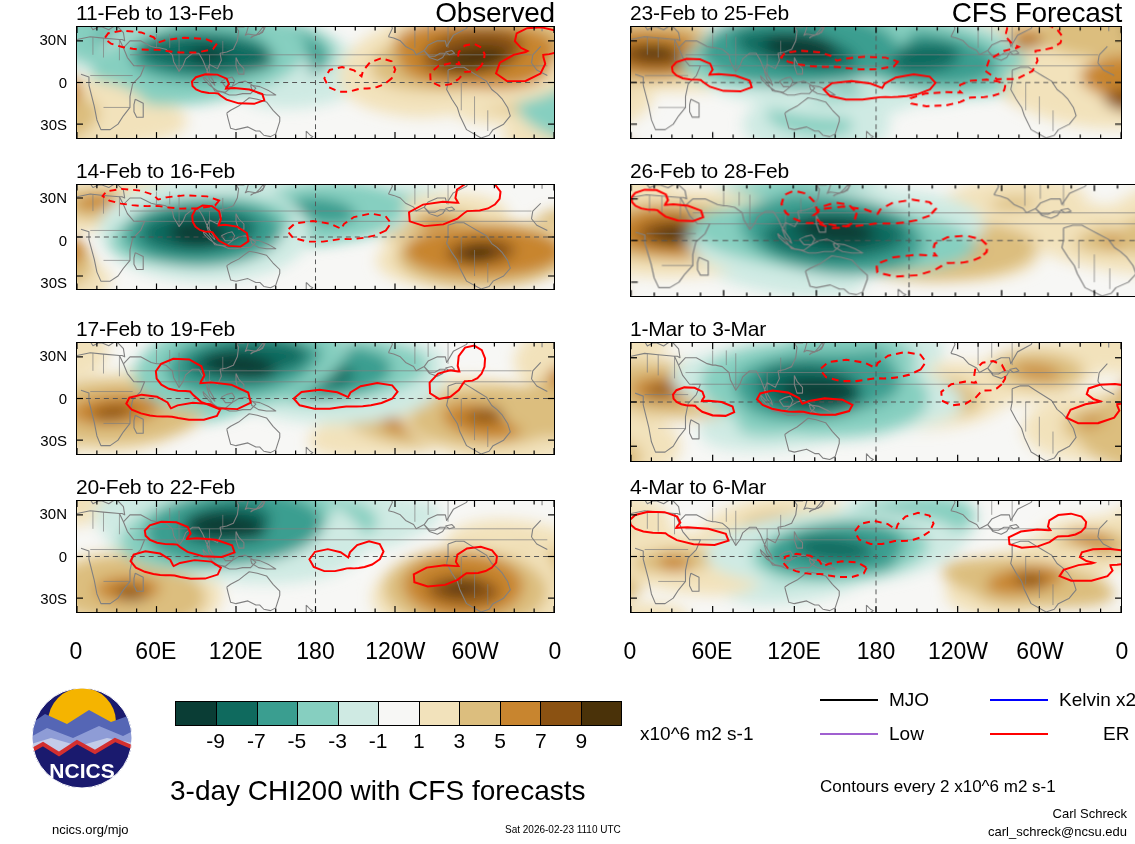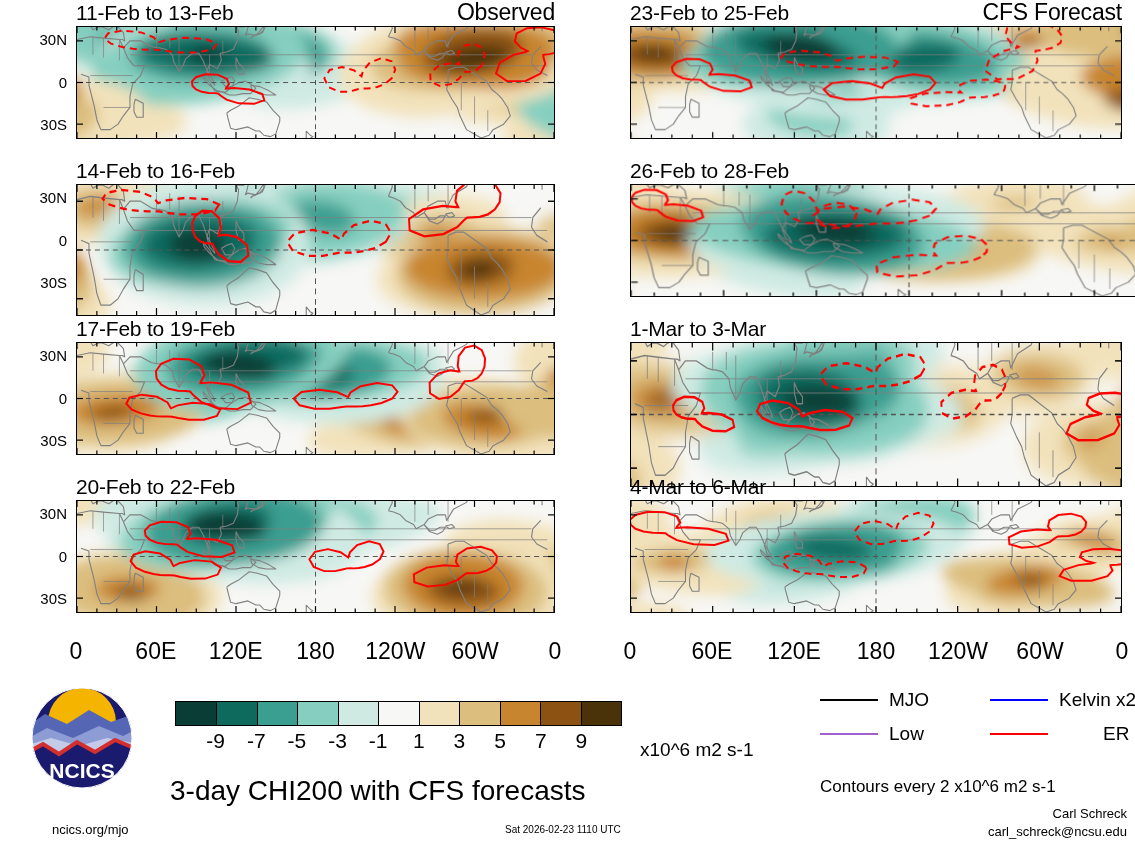--- a/index.html
+++ b/index.html
@@ -23,21 +23,21 @@
     position: absolute;
     top: -24px; left: 0;
     font-size: 21px;
     line-height: 21px;
     white-space: nowrap;
     letter-spacing: -0.2px;
   }
   .panel-corner {
     position: absolute;
     top: -24px; right: 0;
-    font-size: 23px;
+    font-size: 28px;
     line-height: 21px;
     white-space: nowrap;
     letter-spacing: -0.2px;
   }
   .map {
     position: absolute;
     inset: 0;
     border: 1.5px solid #000;
     overflow: hidden;
     background: #ffffff;
@@ -290,21 +290,21 @@
             <line x1="479" y1="56.5" x2="473" y2="56.5"></line>
             <line x1="0" y1="98.875" x2="6" y2="98.875"></line>
             <line x1="479" y1="98.875" x2="473" y2="98.875"></line>
           </g>
         </svg>
       </div>
       <div class="ylab" style="top: 3.125px;">30N</div>
       <div class="ylab" style="top: 45.5px;">0</div>
       <div class="ylab" style="top: 87.875px;">30S</div>
     </div>
-    <div class="panel" style="left: 76px; top: 184px; width: 479px; height: 132px;">
+    <div class="panel" style="left: 76px; top: 184px; width: 479px; height: 106px;">
       <div class="panel-title">14-Feb to 16-Feb</div>
       <div class="map">
         <svg viewBox="0 0 479 113" preserveAspectRatio="none">
           <rect width="479" height="113" fill="#f7f7f5"></rect>
           <defs>
             <filter id="blur1037" x="-50%" y="-50%" width="200%" height="200%">
               <feGaussianBlur stdDeviation="7"></feGaussianBlur>
             </filter>
           </defs>
           <g filter="url(#blur1037)">
@@ -1157,21 +1157,21 @@
             <line x1="0" y1="14.125" x2="6" y2="14.125"></line>
             <line x1="492" y1="14.125" x2="486" y2="14.125"></line>
             <line x1="0" y1="56.5" x2="6" y2="56.5"></line>
             <line x1="492" y1="56.5" x2="486" y2="56.5"></line>
             <line x1="0" y1="98.875" x2="6" y2="98.875"></line>
             <line x1="492" y1="98.875" x2="486" y2="98.875"></line>
           </g>
         </svg>
       </div>
     </div>
-    <div class="panel" style="left: 630px; top: 342px; width: 492px; height: 145px;">
+    <div class="panel" style="left: 630px; top: 342px; width: 492px; height: 120px;">
       <div class="panel-title">1-Mar to 3-Mar</div>
       <div class="map">
         <svg viewBox="0 0 492 113" preserveAspectRatio="none">
           <rect width="492" height="113" fill="#f7f7f5"></rect>
           <defs>
             <filter id="blur1222" x="-50%" y="-50%" width="200%" height="200%">
               <feGaussianBlur stdDeviation="7"></feGaussianBlur>
             </filter>
           </defs>
           <g filter="url(#blur1222)">
@@ -1535,21 +1535,21 @@
       <div class="cbar-tick" style="left: 18.1818%;">-7</div>
       <div class="cbar-tick" style="left: 27.2727%;">-5</div>
       <div class="cbar-tick" style="left: 36.3636%;">-3</div>
       <div class="cbar-tick" style="left: 45.4545%;">-1</div>
       <div class="cbar-tick" style="left: 54.5455%;">1</div>
       <div class="cbar-tick" style="left: 63.6364%;">3</div>
       <div class="cbar-tick" style="left: 72.7273%;">5</div>
       <div class="cbar-tick" style="left: 81.8182%;">7</div>
       <div class="cbar-tick" style="left: 90.9091%;">9</div>
     </div>
-  <div class="cbar-unit" style="left:640px; top:740px;">x10^6 m2 s-1</div>
+  <div class="cbar-unit" style="left:640px; top:724px;">x10^6 m2 s-1</div>
 </div>
 
 <div id="wave-legend" style="left:820px; top:690px; width:310px; height:70px;">
     <div class="leg-item" style="left: 0px; top: 0px;">
       <span class="leg-line" style="border-top-color: rgb(0, 0, 0);"></span>
       <span class="leg-label">MJO</span>
     </div>
     <div class="leg-item" style="left: 170px; top: 0px;">
       <span class="leg-line" style="border-top-color: rgb(0, 0, 255);"></span>
       <span class="leg-label">Kelvin x2</span>

